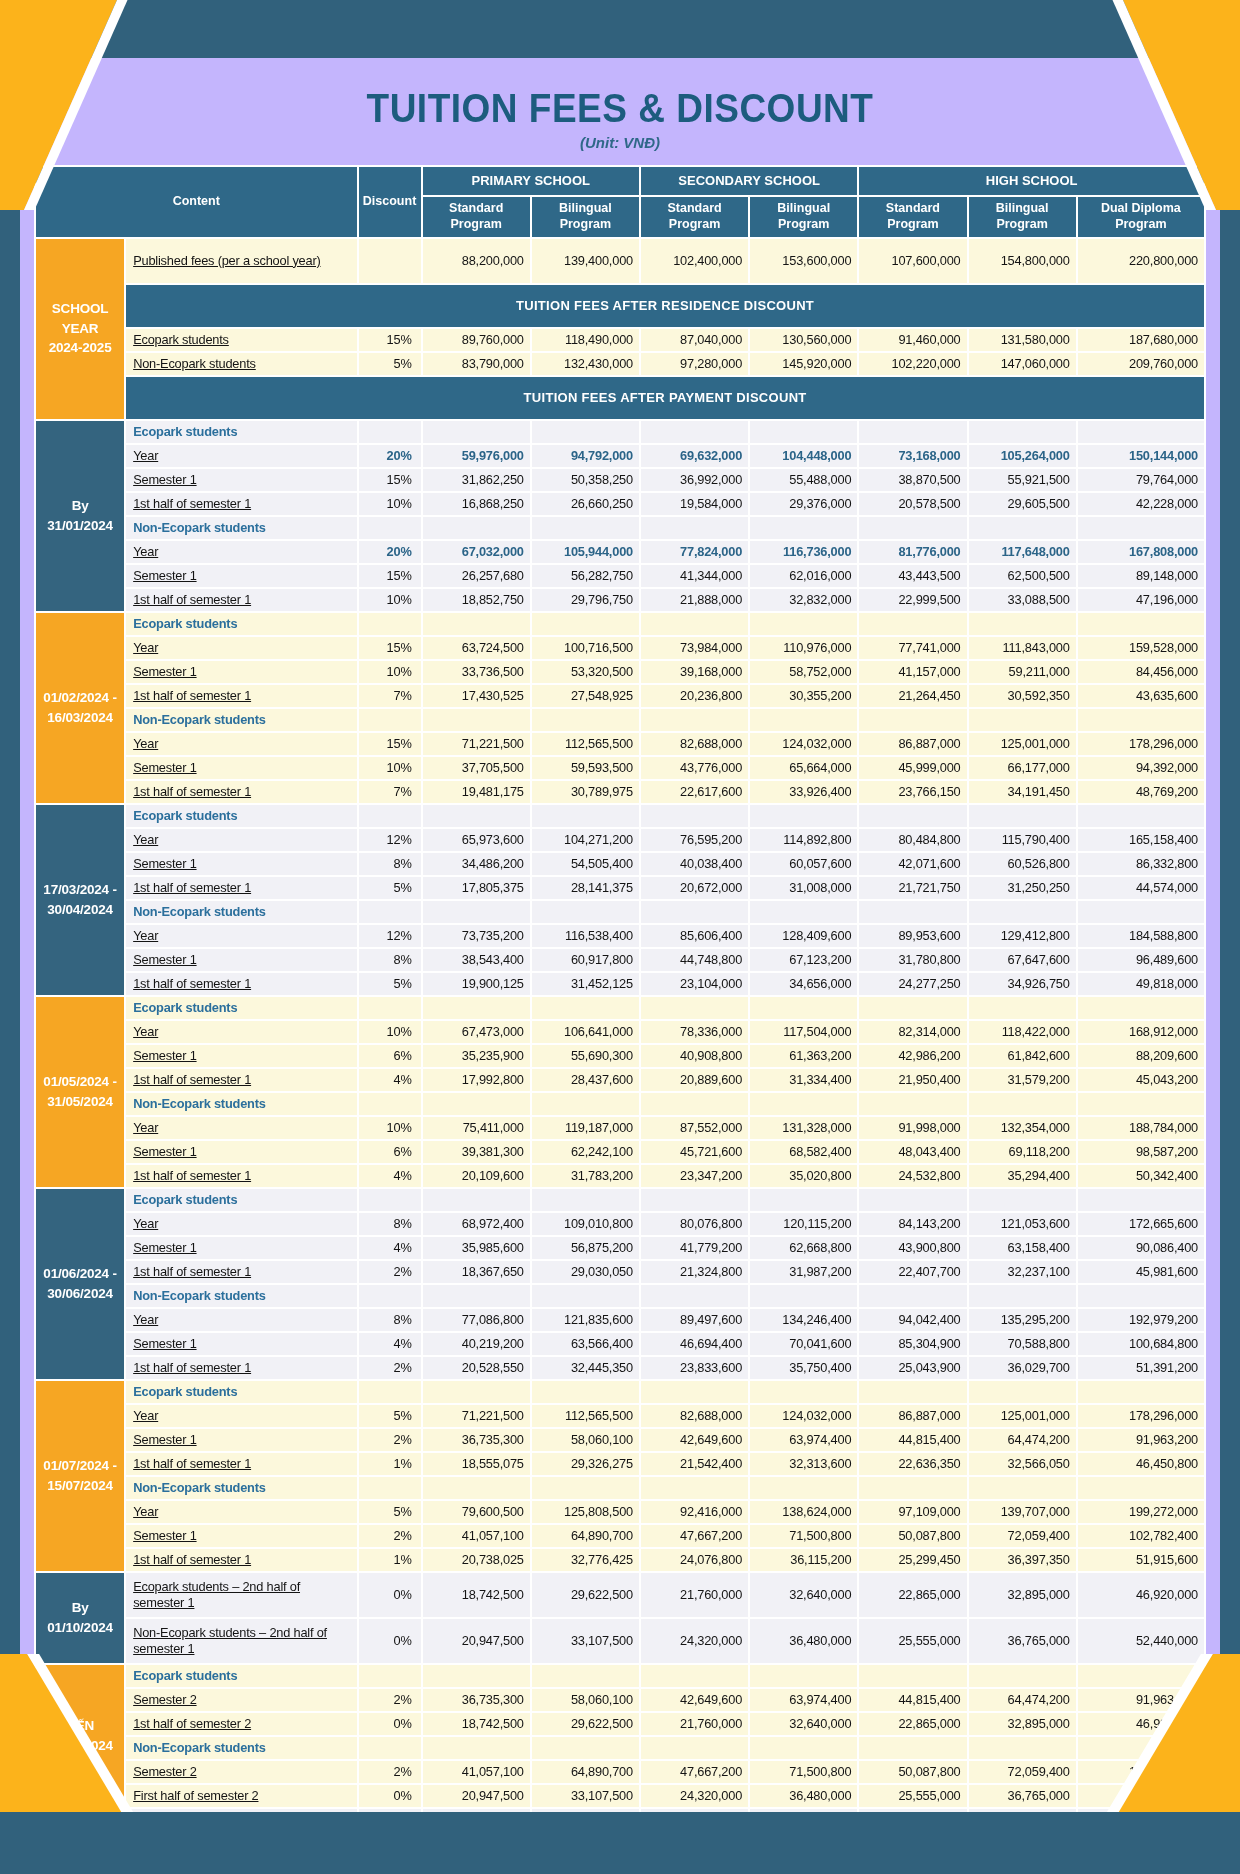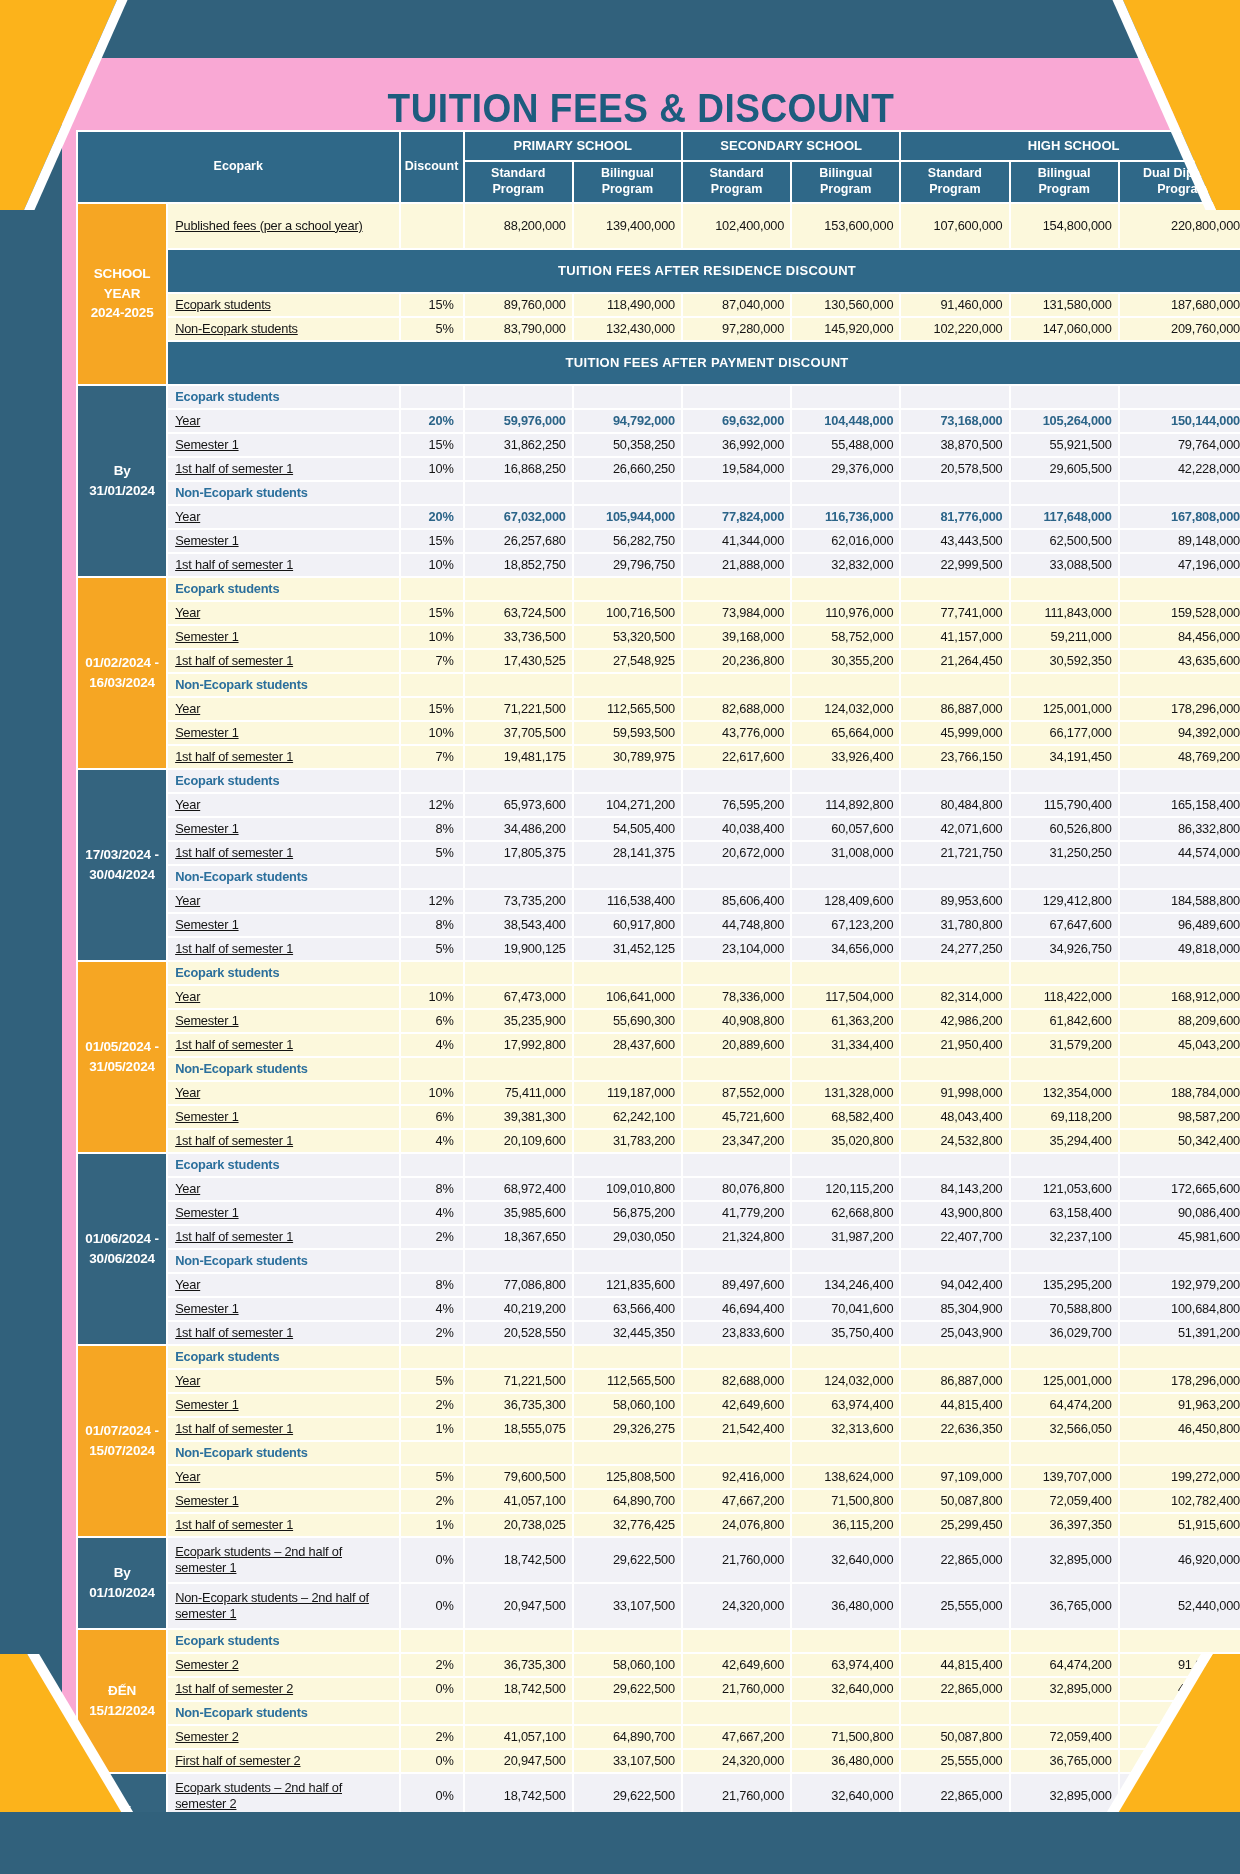--- a/index.html
+++ b/index.html
@@ -22,22 +22,22 @@
   .c-bl .gold{clip-path:polygon(0 0,16% 0,100% 100%,0 100%);}
   .c-bl .stripe{clip-path:polygon(16% 0,23% 0,100% 100%,93% 100%);}
   .c-br{bottom:0;right:0;width:170px;height:220px;}
   .c-br .gold{clip-path:polygon(84% 0,100% 0,100% 100%,0 100%);}
   .c-br .stripe{clip-path:polygon(77% 0,84% 0,7% 100%,0 100%);}
   .bottom-band{position:absolute;left:0;right:0;bottom:0;height:62px;background:#31617c;z-index:4;}
 
   
   .card{
     position:absolute;left:20px;right:20px;top:58px;bottom:66px;
-    background:#f9a8d4;border-radius:8px;z-index:2;
-    padding:14px 14px 0 14px;box-sizing:border-box;margin-left:42px;
+    background:#c4b5fd;border-radius:8px;z-index:2;
+    padding:14px 14px 0 14px;box-sizing:border-box;
   }
   .title{
     text-align:center;color:#1d5c7e;font-weight:bold;
     font-size:37px;letter-spacing:.5px;margin-top:16px;
     transform:scaleY(1.08);
   }
   .unit{
     text-align:center;color:#2f6888;font-style:italic;
     font-size:15px;margin-top:4px;margin-bottom:14px;font-weight:bold;
   }
@@ -90,37 +90,38 @@
     <div class="stripe"></div>
   </div>
 <div class="corner c-br">
     <div class="gold"></div>
     <div class="stripe"></div>
   </div>
 <div class="bottom-band"></div>
 
 <div class="card">
   <div class="title">TUITION FEES &amp; DISCOUNT</div>
+  <div class="unit">(Unit: VNĐ)</div>
 
   <table>
     <colgroup>
       <col class="c-period">
         <col class="c-content">
         <col class="c-disc">
       <col class="c-val">
         <col class="c-val">
         <col class="c-val">
         <col class="c-val">
         <col class="c-val">
         <col class="c-val">
         <col class="c-val-last">
     </colgroup>
     <thead>
       <tr>
-        <th colspan="2" rowspan="2">Ecopark</th>
+        <th colspan="2" rowspan="2">Content</th>
         <th rowspan="2">Discount</th>
         <th colspan="2" class="group">PRIMARY SCHOOL</th>
         <th colspan="2" class="group">SECONDARY SCHOOL</th>
         <th colspan="3" class="group">HIGH SCHOOL</th>
       </tr>
       <tr>
         <th>Standard Program</th>
         <th>Bilingual Program</th>
         <th>Standard Program</th>
         <th>Bilingual Program</th>

